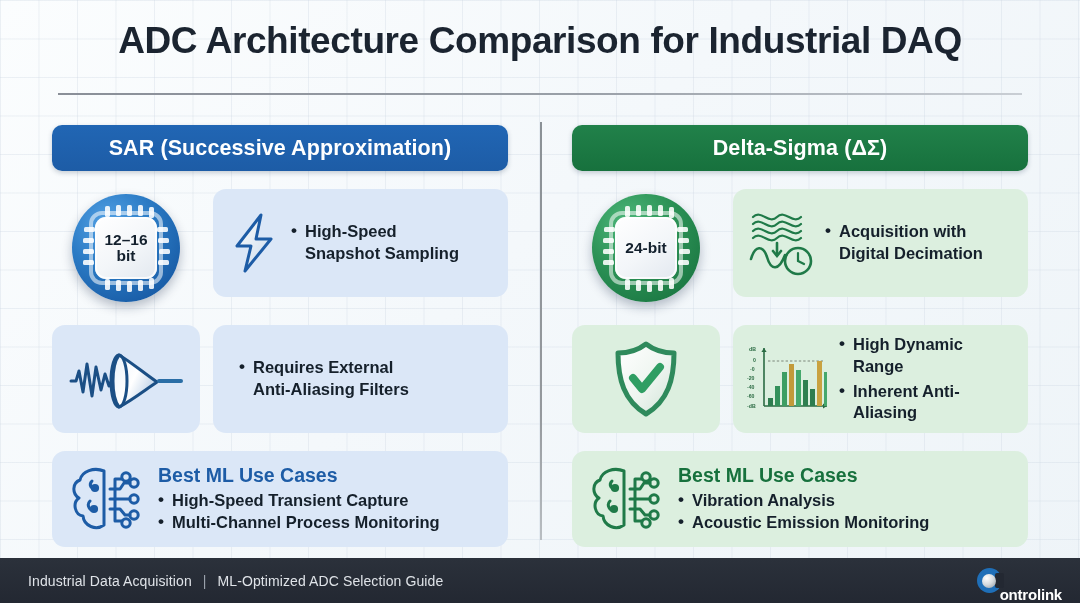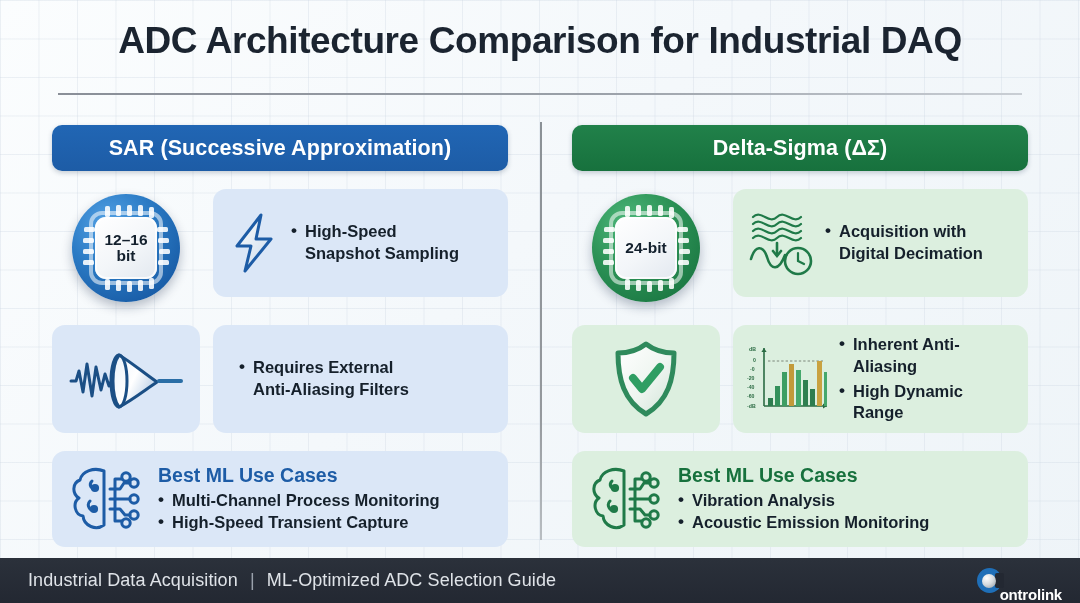--- a/index.html
+++ b/index.html
@@ -110,21 +110,21 @@
 
   .icon-svg { display: block; }
 
   
   #footer {
     position: absolute; left: 0; bottom: 0; width: 1080px; height: 45px;
     background: linear-gradient(180deg,#2b313b 0%, #232832 100%);
     display: flex; align-items: center; justify-content: space-between;
     padding: 0 18px 0 28px;
   }
-  #footer-text { color: #dfe3e8; font-size: 18px; letter-spacing: 0.1px; }
+  #footer-text { color: #dfe3e8; font-size: 14px; letter-spacing: 0.1px; }
   #footer-sep { margin: 0 7px; color: #9aa1ab; }
   #logo { display: flex; align-items: center; gap: 0px; }
   .logo-mark {
     position: relative; width: 25px; height: 25px; border-radius: 50%;
     background: #1f6fb8; display: flex; align-items: center; justify-content: center;
     margin-right: -2px;
   }
   .logo-mark::after {
     content: ""; position: absolute; right: -2px; top: 5px;
     width: 9px; height: 15px; background: #232832; border-radius: 2px;
@@ -254,22 +254,22 @@
           <path d="M47 36 V58 H54"></path>
           <circle cx="58" cy="14" r="4.2"></circle>
           <circle cx="66" cy="20" r="4.2"></circle>
           <circle cx="66" cy="36" r="4.2"></circle>
           <circle cx="66" cy="52" r="4.2"></circle>
           <circle cx="58" cy="60" r="4.2"></circle>
         </g>
       </svg>
       <div>
         <div class="bestml-title">Best ML Use Cases</div>
+        <div class="bullet">High-Speed Transient Capture</div>
         <div class="bullet">Multi-Channel Process Monitoring</div>
-        <div class="bullet">High-Speed Transient Capture</div>
       </div>
     </div>
   </div>
 
   <div class="column" id="col-ds">
 
     <div class="col-header">Delta-Sigma (ΔΣ)</div>
 
     <div class="row">
       <div class="chip-slot">
@@ -372,22 +372,22 @@
               <rect x="42" y="22" width="5" height="42" fill="#c29a3a"></rect>
               <rect x="49" y="28" width="5" height="36" fill="#45a86c"></rect>
               <rect x="56" y="38" width="5" height="26" fill="#2f7f50"></rect>
               <rect x="63" y="47" width="5" height="17" fill="#2e7d4f"></rect>
               <rect x="70" y="19" width="5" height="45" fill="#c9a241"></rect>
               <rect x="77" y="30" width="3" height="34" fill="#45a86c"></rect>
             </g>
           </svg>
         </div>
         <div class="bullets">
+          <div class="bullet">High Dynamic Range</div>
           <div class="bullet">Inherent Anti-Aliasing</div>
-          <div class="bullet">High Dynamic Range</div>
         </div>
       </div>
     </div>
 
     <div class="bestml green-panel">
       <svg class="icon-svg" width="76" height="72" viewBox="0 0 76 72">
         <g fill="none" stroke="#1f7a48" stroke-width="3" stroke-linecap="round" stroke-linejoin="round">
           <path d="M36 8 C26 4 14 8 12 17 C4 20 4 31 11 35 C4 40 7 52 15 53 C16 63 28 68 36 62 Z"></path>
           <path d="M24 18 C20 22 24 27 28 26"></path>
           <path d="M22 38 C18 42 22 49 27 47"></path>

